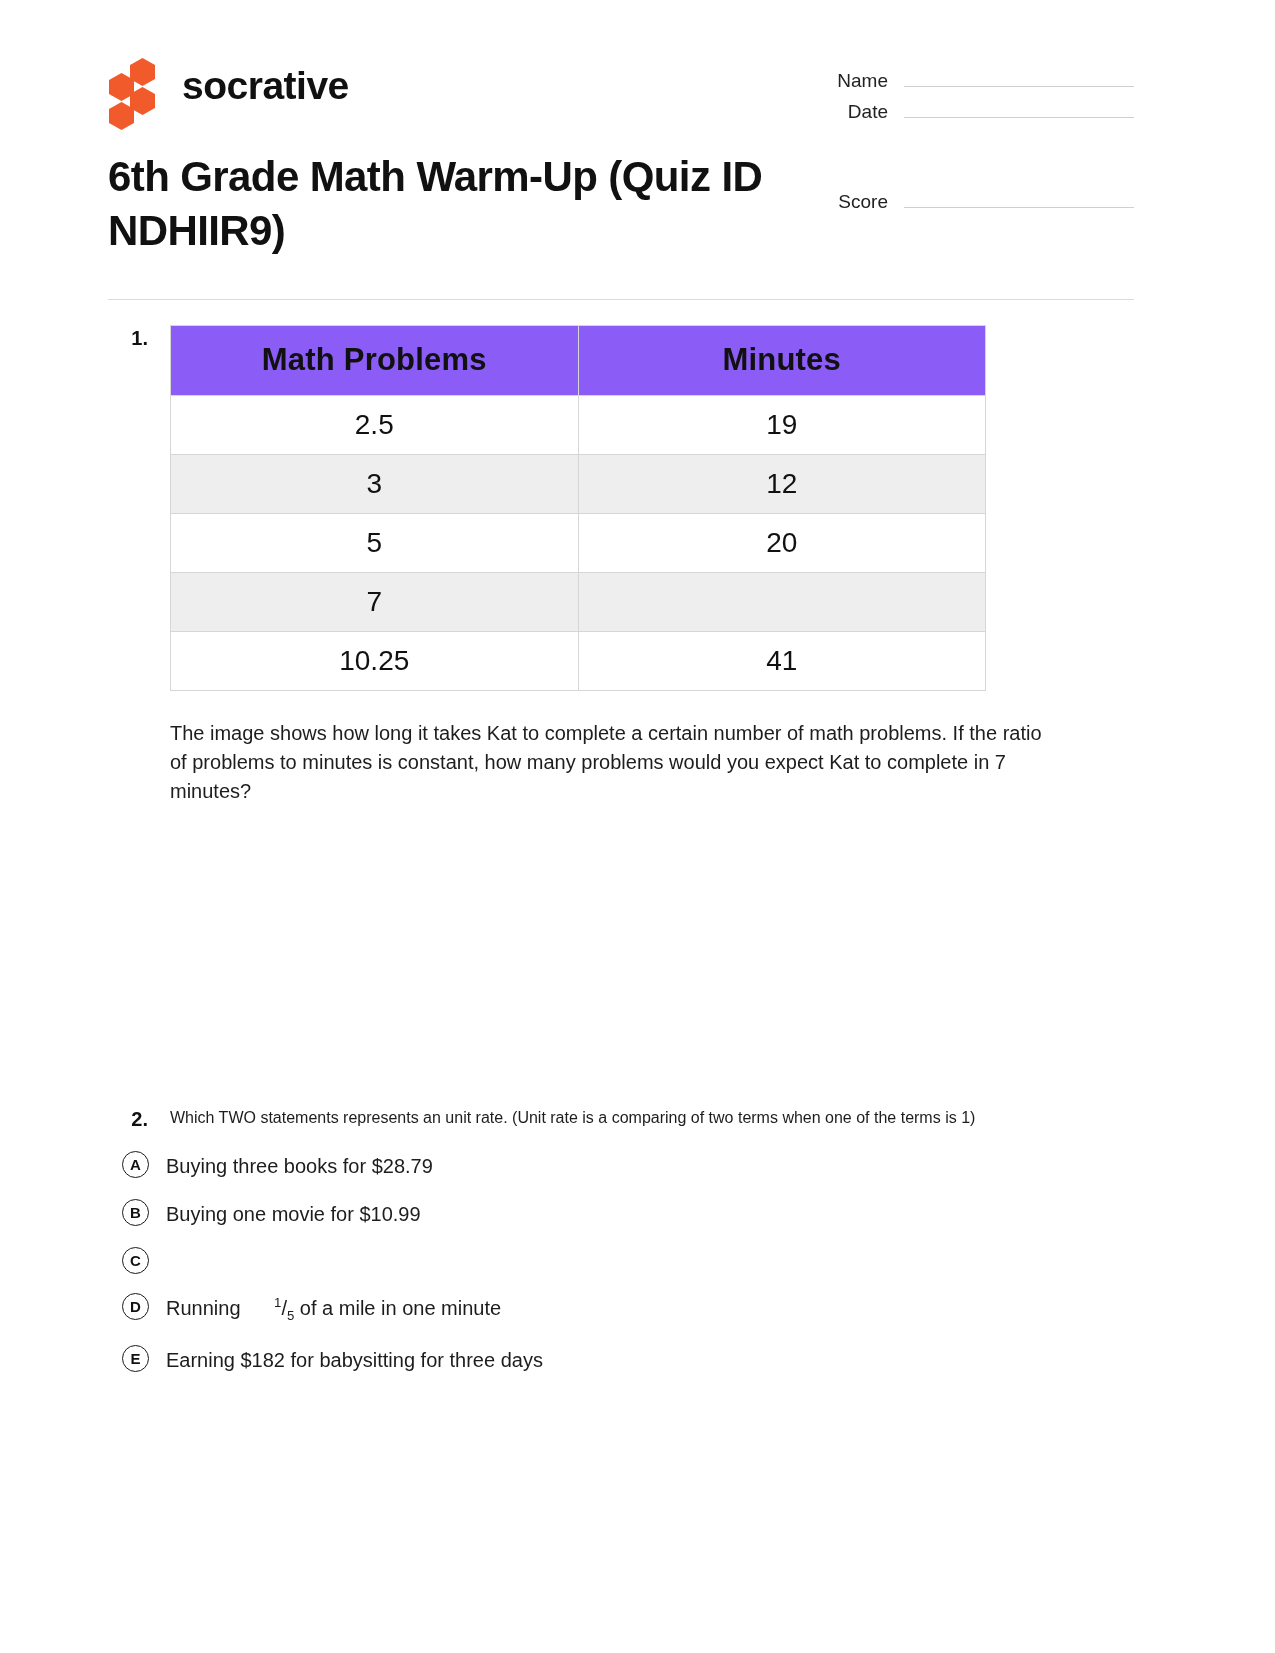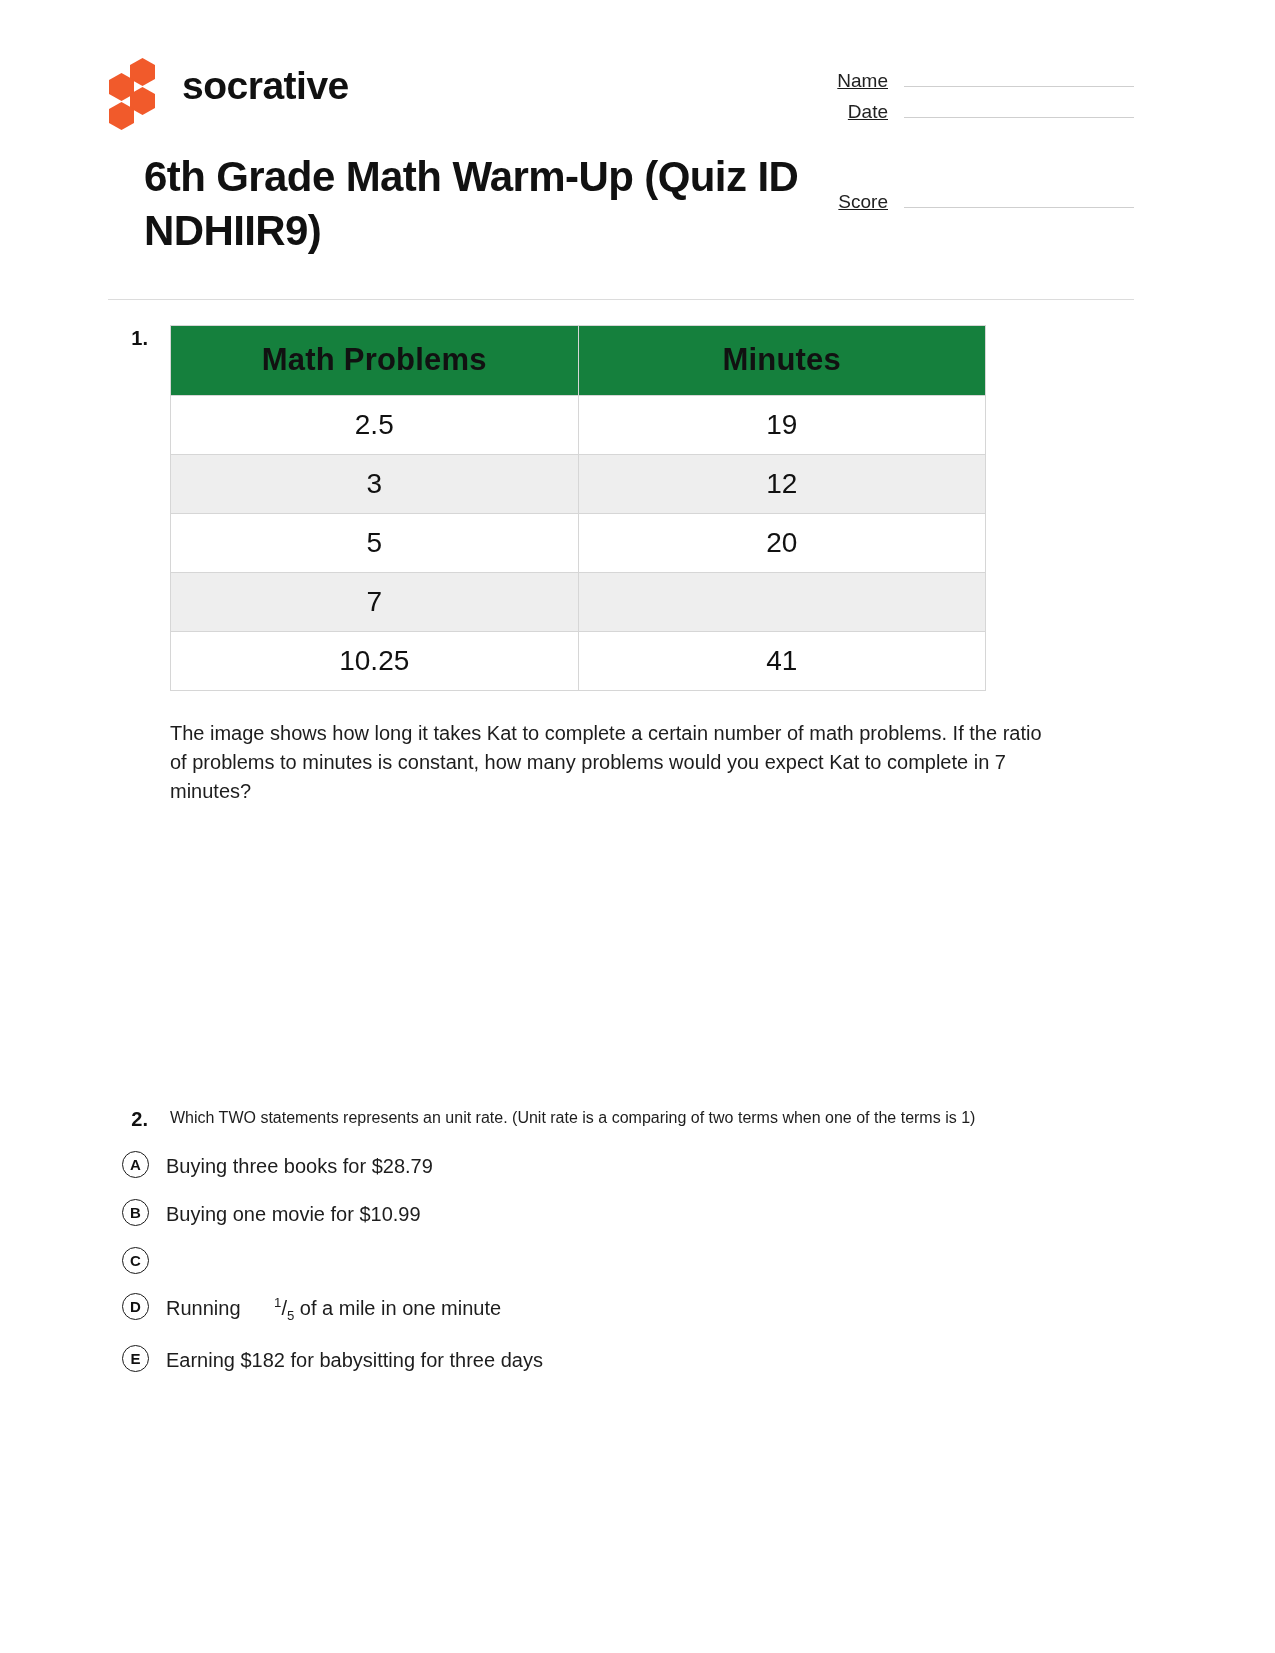--- a/index.html
+++ b/index.html
@@ -63,21 +63,20 @@
     letter-spacing: -0.5px;
     color: #111111;
     font-family: "Liberation Sans", sans-serif;
   }
 
   .meta-fields {
     position: absolute;
     right: 0;
     top: 70px;
     width: 340px;
-    text-decoration: underline;
   }
   .meta-row {
     display: flex;
     align-items: baseline;
     justify-content: flex-end;
     gap: 16px;
     margin-bottom: 9px;
   }
   .meta-label {
     font-size: 19px;
@@ -97,21 +96,20 @@
   .title {
     position: absolute;
     left: 0;
     top: 150px;
     width: 735px;
     font-size: 42px;
     line-height: 1.28;
     font-weight: 700;
     letter-spacing: -0.6px;
     color: #111;
-    margin-left: 36px;
   }
 
   .divider {
     position: absolute;
     left: 108px;
     right: 108px;
     top: 299px;
     border-top: 1px solid #dcdcdc;
   }
 
@@ -163,21 +161,21 @@
   .table-figure td, .table-figure th {
     border: 1px solid #d6d6d6;
     text-align: center;
     font-size: 28px;
     color: #111;
     padding: 12px 0 13px 0;
     width: 50%;
     height: 33px;
   }
   .table-figure th {
-    background: #15803d;
+    background: #8b5cf6;
     font-size: 31px;
     font-weight: 700;
     padding: 16px 0 17px 0;
     letter-spacing: 0.2px;
   }
   .table-figure tr.alt td {
     background: #eeeeee;
   }
   .q1-caption {
     margin-top: 28px;

